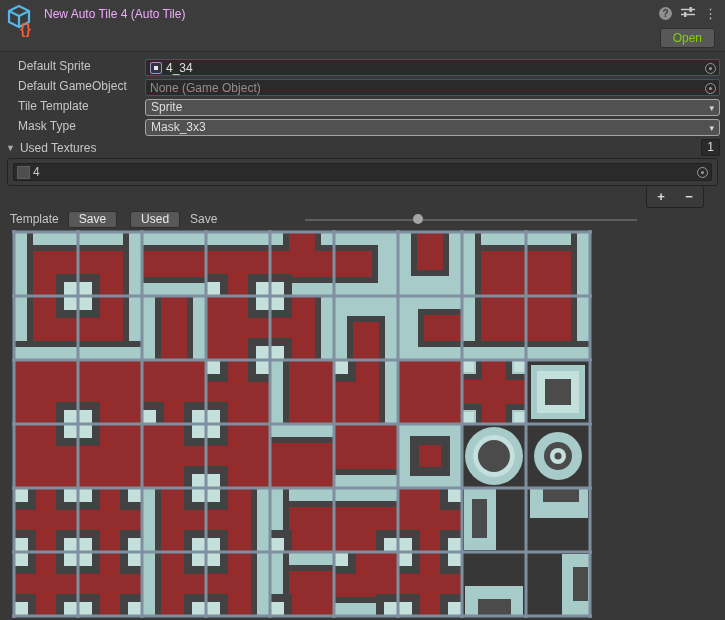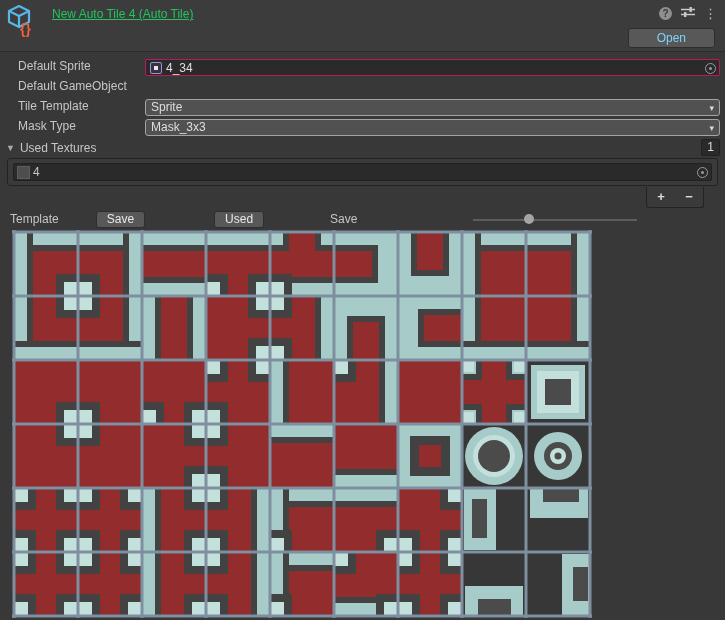--- a/index.html
+++ b/index.html
@@ -1,25 +1,25 @@
 <!DOCTYPE html>
 <html><head>
 <meta charset="utf-8">
 <style>
   html,body{margin:0;padding:0;width:725px;height:620px;background:#383838;overflow:hidden;
     font-family:"Liberation Sans",sans-serif;font-size:12px;color:#c6c6c6;}
   .header{position:relative;height:51px;background:#3c3c3c;border-bottom:1px solid #2a2a2a;}
   .asset-icon{position:absolute;left:5px;top:3px;}
-  .page-title{position:absolute;left:52px;top:7px;color:#22c55e;text-decoration:underline;}
+  .page-title{position:absolute;left:44px;top:7px;color:#f0abfc;}
   .hdr-icons{position:absolute;right:8px;top:6px;display:flex;gap:9px;align-items:center;}
   .help-ico{width:13px;height:13px;border-radius:50%;background:#8f8f8f;color:#3a3a3a;
     font-weight:bold;font-size:10px;text-align:center;line-height:13px;}
   .kebab{color:#c0c0c0;font-size:13px;line-height:13px;}
   .open-btn{position:absolute;right:10px;top:28px;background:#585858;border:1px solid #2e2e2e;
-    border-radius:3px;color:#7dd3fc;padding:1px 28px;height:20px;line-height:16px;box-sizing:border-box;}
+    border-radius:3px;color:#84cc16;padding:1px 12px;height:20px;line-height:16px;box-sizing:border-box;}
   .rows{padding-top:7px;}
   .frow{display:flex;align-items:flex-start;height:17px;margin:0 5px 3px 18px;}
   .flabel{width:127px;flex:none;}
   .objfield{flex:1;height:17px;background:#2a2a2a;border:1px solid #be185d;border-radius:2px;
     display:flex;align-items:center;position:relative;box-sizing:border-box;padding:0 18px 0 4px;}
   .objfield .val{color:#dfdfdf;white-space:nowrap;}
   .objfield .val.none{color:#8f8f8f;}
   .picker{position:absolute;right:3px;top:3px;width:9px;height:9px;border:1px solid #9a9a9a;
     border-radius:50%;display:flex;align-items:center;justify-content:center;}
   .picker::after{content:"";width:3px;height:3px;background:#9a9a9a;border-radius:50%;}
@@ -34,21 +34,21 @@
   .count-field{margin-left:auto;width:17px;height:15px;background:#2a2a2a;border:1px solid #212121;
     border-radius:2px;text-align:center;line-height:15px;color:#dcdcdc;}
   .listbox{margin:0 7px;background:#3a3a3a;border:1px solid #232323;border-radius:3px;padding:4px 5px;}
   .tex-field{height:18px;background:#2a2a2a;border:1px solid #212121;border-radius:2px;display:flex;
     align-items:center;position:relative;padding:0 18px 0 3px;box-sizing:border-box;}
   .tex-thumb{width:13px;height:13px;background:#4e4e4e;border:1px solid #5d5d5d;margin-right:3px;flex:none;box-sizing:border-box;}
   .footer{display:flex;justify-content:flex-end;margin:1px 21px 0 0;height:21px;}
   .pm-box{width:56px;background:#3a3a3a;border:1px solid #232323;border-top:none;
     border-radius:0 0 3px 3px;display:flex;align-items:center;}
   .pm-btn{flex:1;text-align:center;color:#dddddd;font-size:13px;font-weight:bold;line-height:18px;}
-  .template-row{display:flex;align-items:center;margin:2px 0 0 10px;height:18px;gap:28px;}
+  .template-row{display:flex;align-items:center;margin:2px 0 0 10px;height:18px;}
   .mini-btn{background:#585858;border:1px solid #2e2e2e;border-radius:3px;color:#e8e8e8;
     padding:0 10px;height:17px;line-height:15px;box-sizing:border-box;}
   .tpl-label{margin-right:9px;}
   .gap1{width:13px;}  .gap2{width:10px;}
   .slider{position:relative;height:16px;flex:1;margin:0 88px 0 88px;}
   .slider-track{position:absolute;left:0;right:0;top:8px;height:2px;background:#5e5e5e;}
   .slider-thumb{position:absolute;top:3px;width:10px;height:10px;border-radius:50%;background:#a5a5a5;}
   .preview{margin:2px 0 0 12px;width:580px;height:388px;}
 </style>
 </head>
@@ -86,20 +86,24 @@
     <span class="flabel">Default Sprite</span>
     <div class="objfield">
       <span class="sprite-ico"></span>
       <span class="val">4_34</span>
       <span class="picker"></span>
     </div>
   </div>
 
   <div class="frow">
     <span class="flabel">Default GameObject</span>
+    <div class="objfield">
+      <span class="val none">None (Game Object)</span>
+      <span class="picker"></span>
+    </div>
   </div>
 
   <div class="frow">
     <span class="flabel">Tile Template</span>
     <div class="dropdown">
       <span>Sprite</span>
       <span class="dd-arrow">▾</span>
     </div>
   </div>
 

